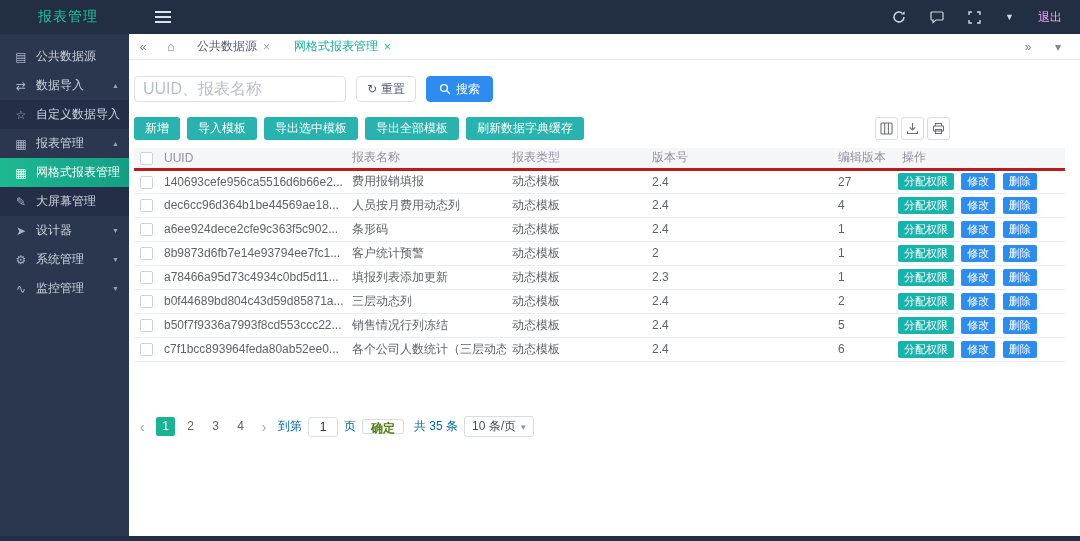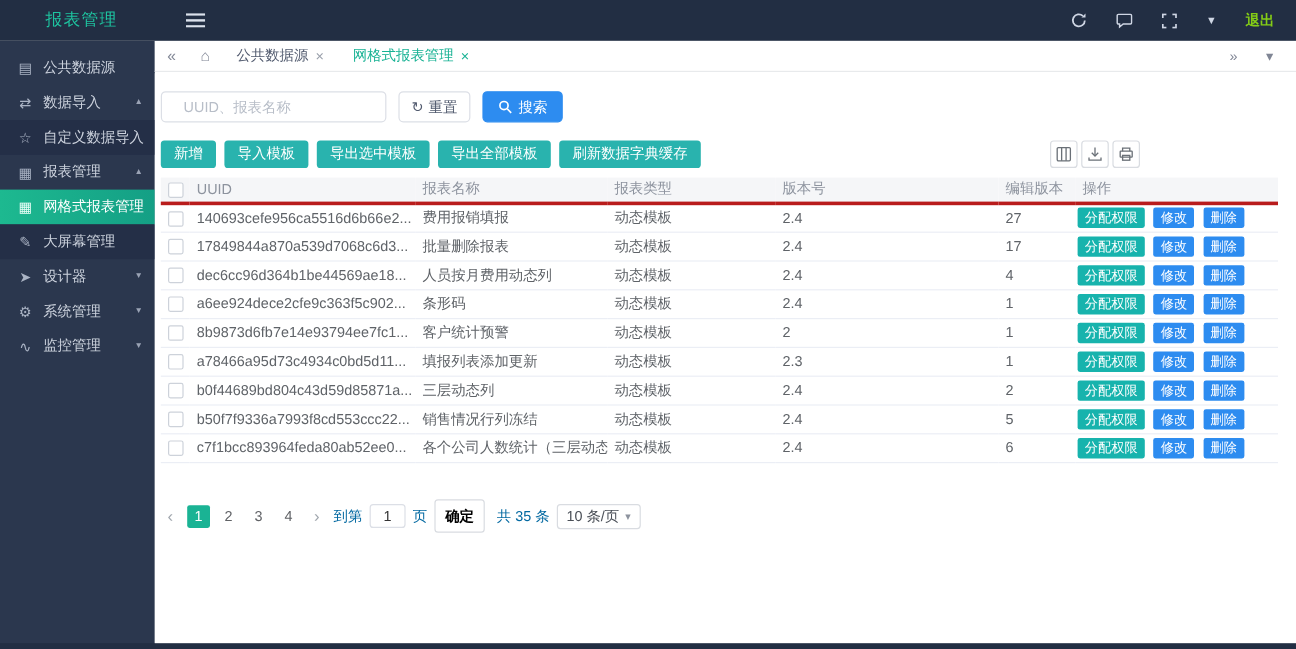--- a/index.html
+++ b/index.html
@@ -6,21 +6,21 @@
   html,body { width:1080px; height:541px; overflow:hidden; }
   body { font-family:"Liberation Sans","DejaVu Sans",sans-serif; font-size:12px; background:#fff; position:relative; }
 
   
   .header { position:absolute; top:0; left:0; width:1080px; height:34px; background:#222e43; display:flex; align-items:center; z-index:5; }
   .logo { width:129px; padding-left:38px; color:#1ec4a0; font-size:14px; letter-spacing:1px; flex-shrink:0; }
   .hamburger { margin-left:26px; display:flex; align-items:center; cursor:pointer; }
   .header-right { margin-left:auto; display:flex; align-items:center; gap:24px; padding-right:18px; }
   .hicon { display:flex; align-items:center; color:#cfd6e4; cursor:pointer; }
   .caret-ch { color:#cfd6e4; font-size:9px; }
-  .logout { color:#84cc16; font-size:12px; cursor:pointer;font-weight:bold; }
+  .logout { color:#f0abfc; font-size:12px; cursor:pointer; }
 
   
   .sidebar { position:absolute; left:0; top:34px; width:129px; height:507px; background:#2b374e; padding-top:8px; }
   .side-item { height:29px; display:flex; align-items:center; padding-left:14px; gap:8px; color:#ccd2dd; cursor:pointer; }
   .side-item .sicon { width:14px; font-size:12px; color:#aab3c4; text-align:center; }
   .side-item .slabel { font-size:12px; white-space:nowrap; }
   .side-item .sarrow { margin-left:auto; margin-right:10px; font-size:7px; color:#9aa3b5; }
   .side-item.sub { background:#242f47; }
   .side-item.active { background:linear-gradient(90deg,#1db990,#149f85); color:#fff; }
   .side-item.active .sicon { color:#eafff8; }
@@ -32,21 +32,21 @@
   .tab .tab-close { color:#9aa0ab; font-size:12px; }
   .tab.active { color:#18b294; }
   .tab.active .tab-close { color:#18b294; }
   .tab-right { margin-left:auto; display:flex; align-items:center; gap:2px; padding-right:8px; }
   .tab-right .tab-ctrl { font-size:12px; }
 
   
   .content { position:absolute; left:129px; top:61px; width:951px; height:475px; background:#fff; }
 
   .search-row { position:absolute; left:5px; top:15px; display:flex; align-items:center; gap:10px; }
-  .search-input { width:188px; height:26px; border:1px solid #dcdfe6; border-radius:4px; padding:0 18px; font-size:12px; color:#333; outline:none; font-family:inherit; }
+  .search-input { width:212px; height:26px; border:1px solid #dcdfe6; border-radius:4px; padding:0 8px; font-size:16px; color:#333; outline:none; font-family:inherit; }
   .search-input::placeholder { color:#b8bec8; }
   .btn-reset { height:26px; padding:0 10px; background:#fff; border:1px solid #dcdfe6; border-radius:4px; font-size:12px; color:#515a6e; display:flex; align-items:center; gap:4px; cursor:pointer; font-family:inherit; }
   .btn-reset .ricon { font-size:12px; color:#515a6e; }
   .btn-search { height:26px; padding:0 12px; background:#2d8cf0; border:1px solid #2d8cf0; border-radius:4px; font-size:12px; color:#fff; display:flex; align-items:center; gap:5px; cursor:pointer; font-family:inherit; }
 
   .toolbar-row { position:absolute; left:5px; top:56px; width:941px; display:flex; align-items:flex-end; gap:7px; }
   .btn-teal { height:23px; padding:0 11px; background:#29b3ae; border:none; border-radius:3px; color:#fff; font-size:12px; cursor:pointer; font-family:inherit; }
   .tool-icons { position:absolute; right:125px; top:0; display:flex; gap:3px; }
   .tool-btn { width:23px; height:23px; border:1px solid #d9dce1; border-radius:3px; background:#fff; display:flex; align-items:center; justify-content:center; cursor:pointer; }
 
@@ -62,21 +62,21 @@
   .op-teal { background:#17b3ad; }
   .op-blue { background:#2d8cf0; }
 
   
   .pagination { position:absolute; left:5px; top:355px; display:flex; align-items:center; gap:6px; color:#606266; }
   .pg-arrow { width:16px; text-align:center; color:#a0a6ad; font-size:14px; cursor:pointer; }
   .pg-num { min-width:19px; height:19px; line-height:19px; text-align:center; border-radius:2px; color:#606266; cursor:pointer; }
   .pg-num.active { background:#1ab394; color:#fff; }
   .pg-text { font-size:12px; color:#0369a1; }
   .pg-input { width:30px; height:20px; border:1px solid #dcdfe6; border-radius:3px; text-align:center; font-size:12px; color:#333; outline:none; font-family:inherit; }
-  .pg-confirm { height:28px; padding:0 8px; background:#fff; border:1px solid #d9dce1; border-radius:3px; font-size:12px; font-weight:bold; color:#000000; cursor:pointer; font-family:inherit; }
+  .pg-confirm { height:15px; padding:0 8px; background:#fff; border:1px solid #d9dce1; border-radius:3px; font-size:12px; font-weight:bold; color:#4d7c0f; cursor:pointer; font-family:inherit; }
   .pg-total { margin-left:4px; }
   .pg-size { height:21px; border:1px solid #d9dce1; border-radius:3px; display:flex; align-items:center; gap:5px; padding:0 7px; cursor:pointer; color:#4a4f57; }
   .pg-caret { font-size:9px; color:#8d939e; }
 
   .bottom-bar { position:absolute; left:0; top:536px; width:1080px; height:5px; background:#222e43; }
 </style>
 </head>
 <body>
 
 <div class="header">
@@ -253,33 +253,20 @@
       <td>动态模板</td>
       <td>2.4</td>
       <td>27</td>
       <td class="op-cell">
         <button class="op-btn op-teal">分配权限</button>
         <button class="op-btn op-blue">修改</button>
         <button class="op-btn op-blue">删除</button>
       </td>
     </tr>
 
-    <tr class="grid-row">
-      <td class="col-check"><span class="checkbox"></span></td>
-      <td class="uuid-cell">17849844a870a539d7068c6d3...</td>
-      <td>批量删除报表</td>
-      <td>动态模板</td>
-      <td>2.4</td>
-      <td>17</td>
-      <td class="op-cell">
-        <button class="op-btn op-teal">分配权限</button>
-        <button class="op-btn op-blue">修改</button>
-        <button class="op-btn op-blue">删除</button>
-      </td>
-    </tr>
 
     <tr class="grid-row">
       <td class="col-check"><span class="checkbox"></span></td>
       <td class="uuid-cell">dec6cc96d364b1be44569ae18...</td>
       <td>人员按月费用动态列</td>
       <td>动态模板</td>
       <td>2.4</td>
       <td>4</td>
       <td class="op-cell">
         <button class="op-btn op-teal">分配权限</button>

